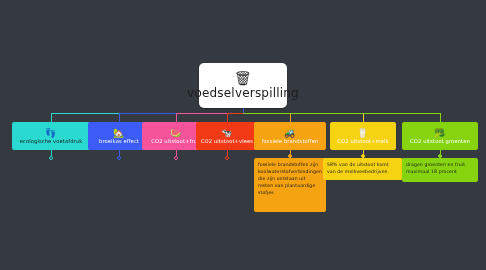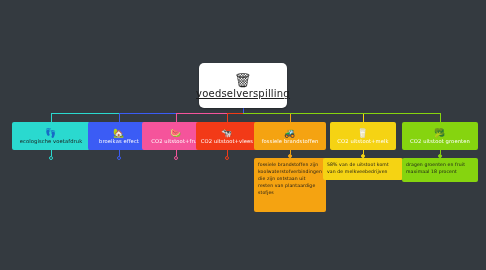--- a/index.html
+++ b/index.html
@@ -18,23 +18,22 @@
     width: 88px; height: 45px;
     background: #ffffff;
     border-radius: 5px;
     display: flex; flex-direction: column;
     align-items: center; justify-content: center;
     gap: 1px;
     box-shadow: 0 1px 2px rgba(0,0,0,.35);
   }
   .root .glyph { font-size: 14px; line-height: 14px; filter: grayscale(1) contrast(.8) brightness(1.25); }
   .root .label {
-    font-size: 10px; color: #1c1c1c; letter-spacing: .2px;
+    font-size: 12px; color: #1c1c1c; letter-spacing: .2px;
     white-space: nowrap;
-    text-decoration: underline;
   }
 
   
   .node {
     position: absolute;
     height: 28px;
     border-radius: 2px;
     display: flex; flex-direction: column;
     align-items: center; justify-content: center;
     gap: 0px;

